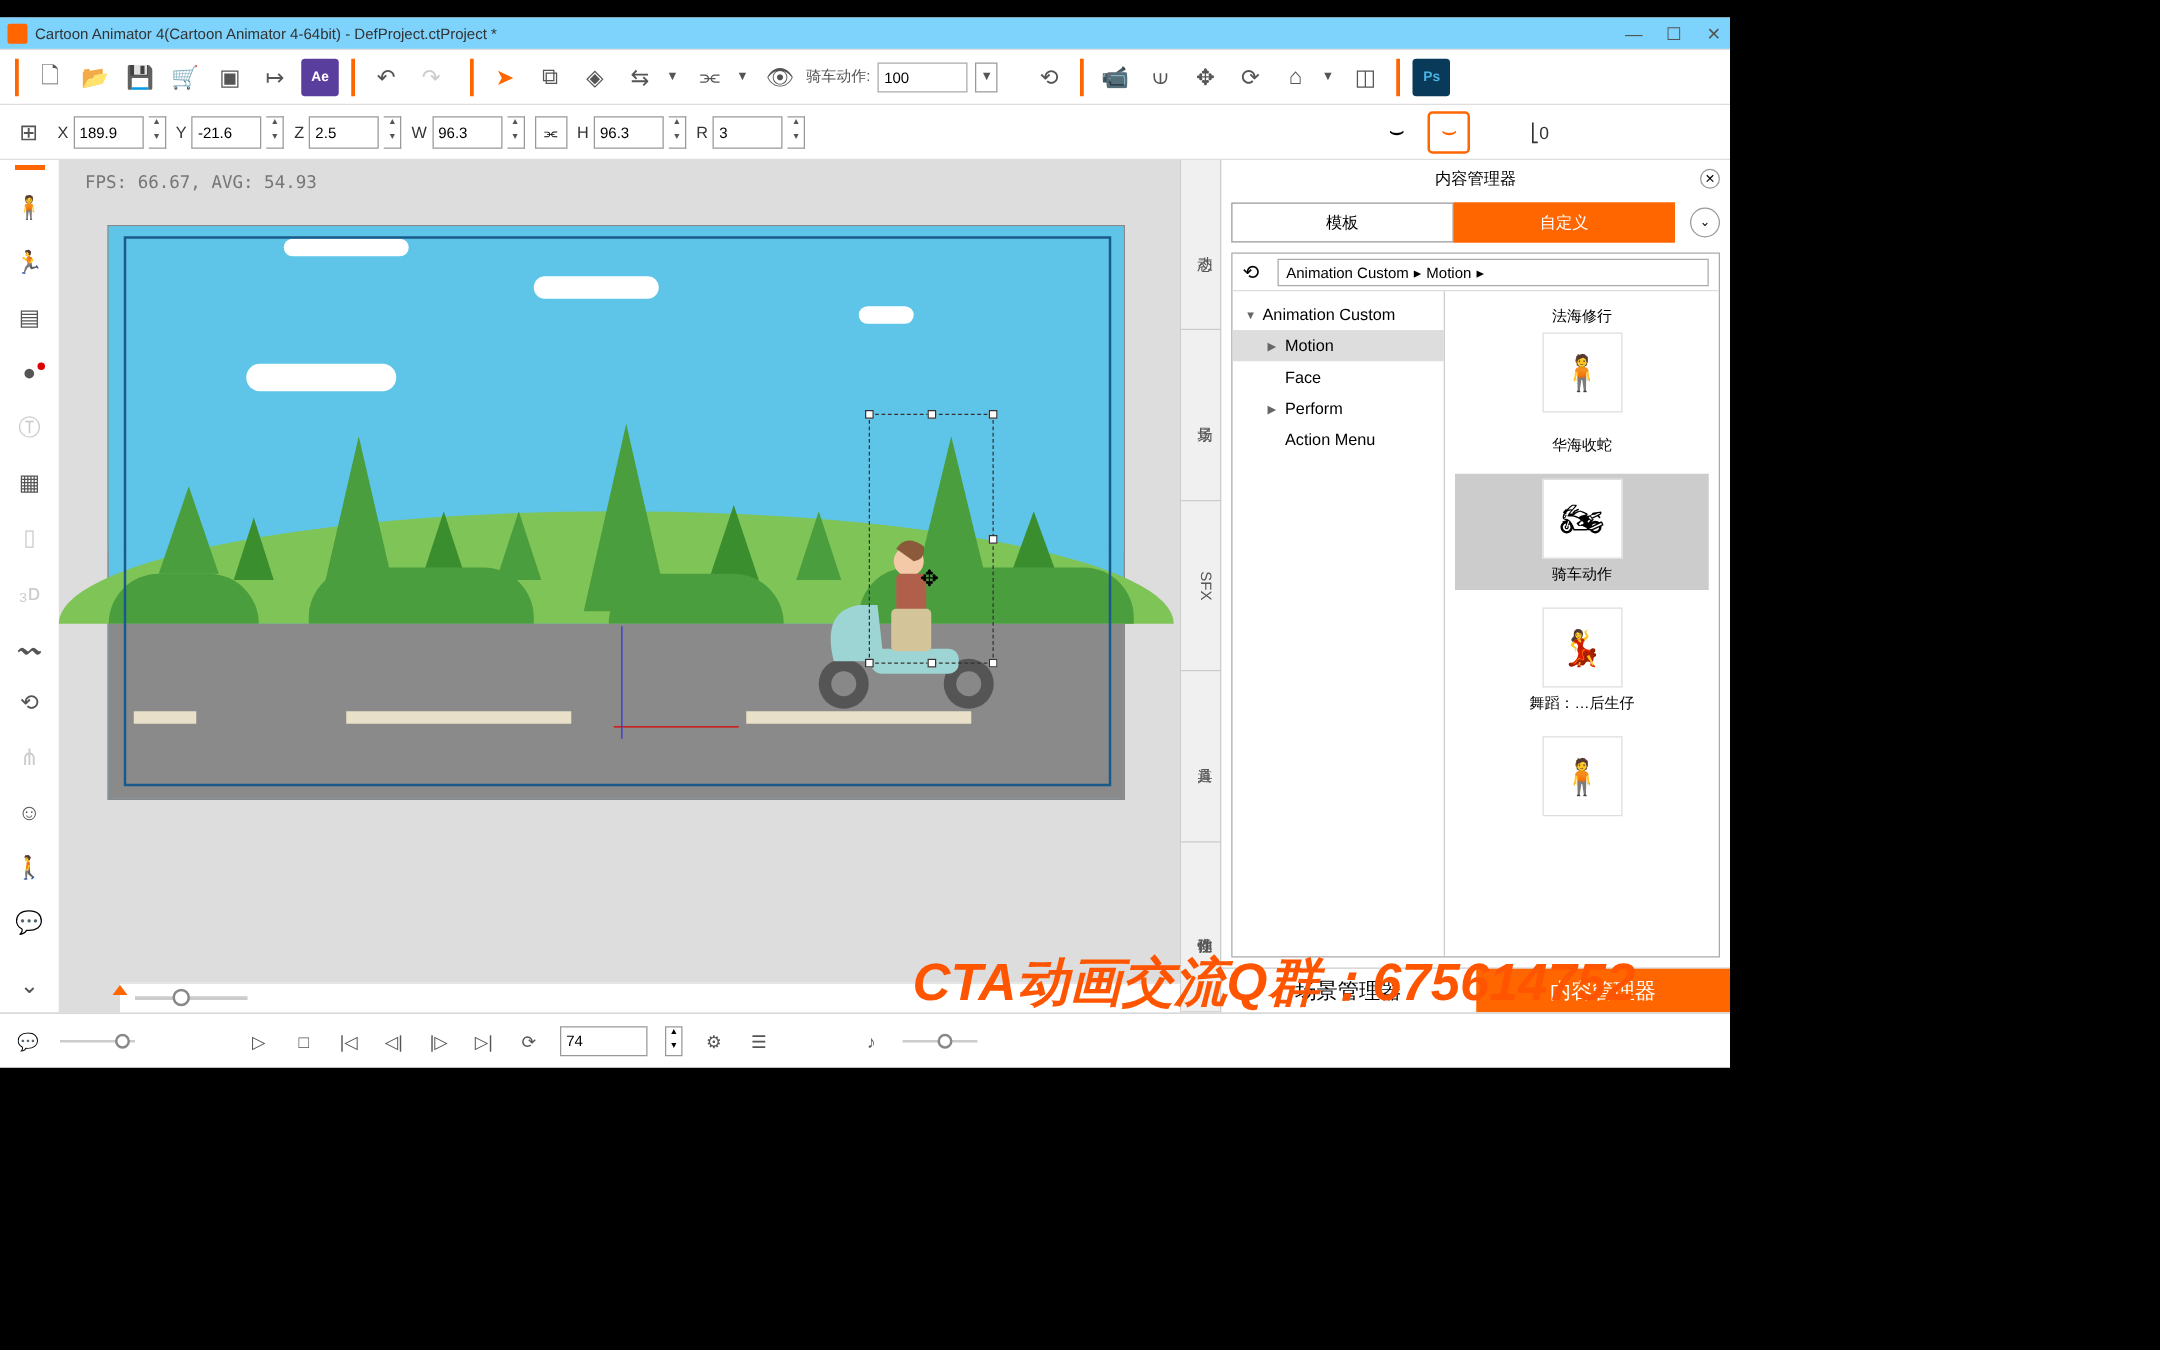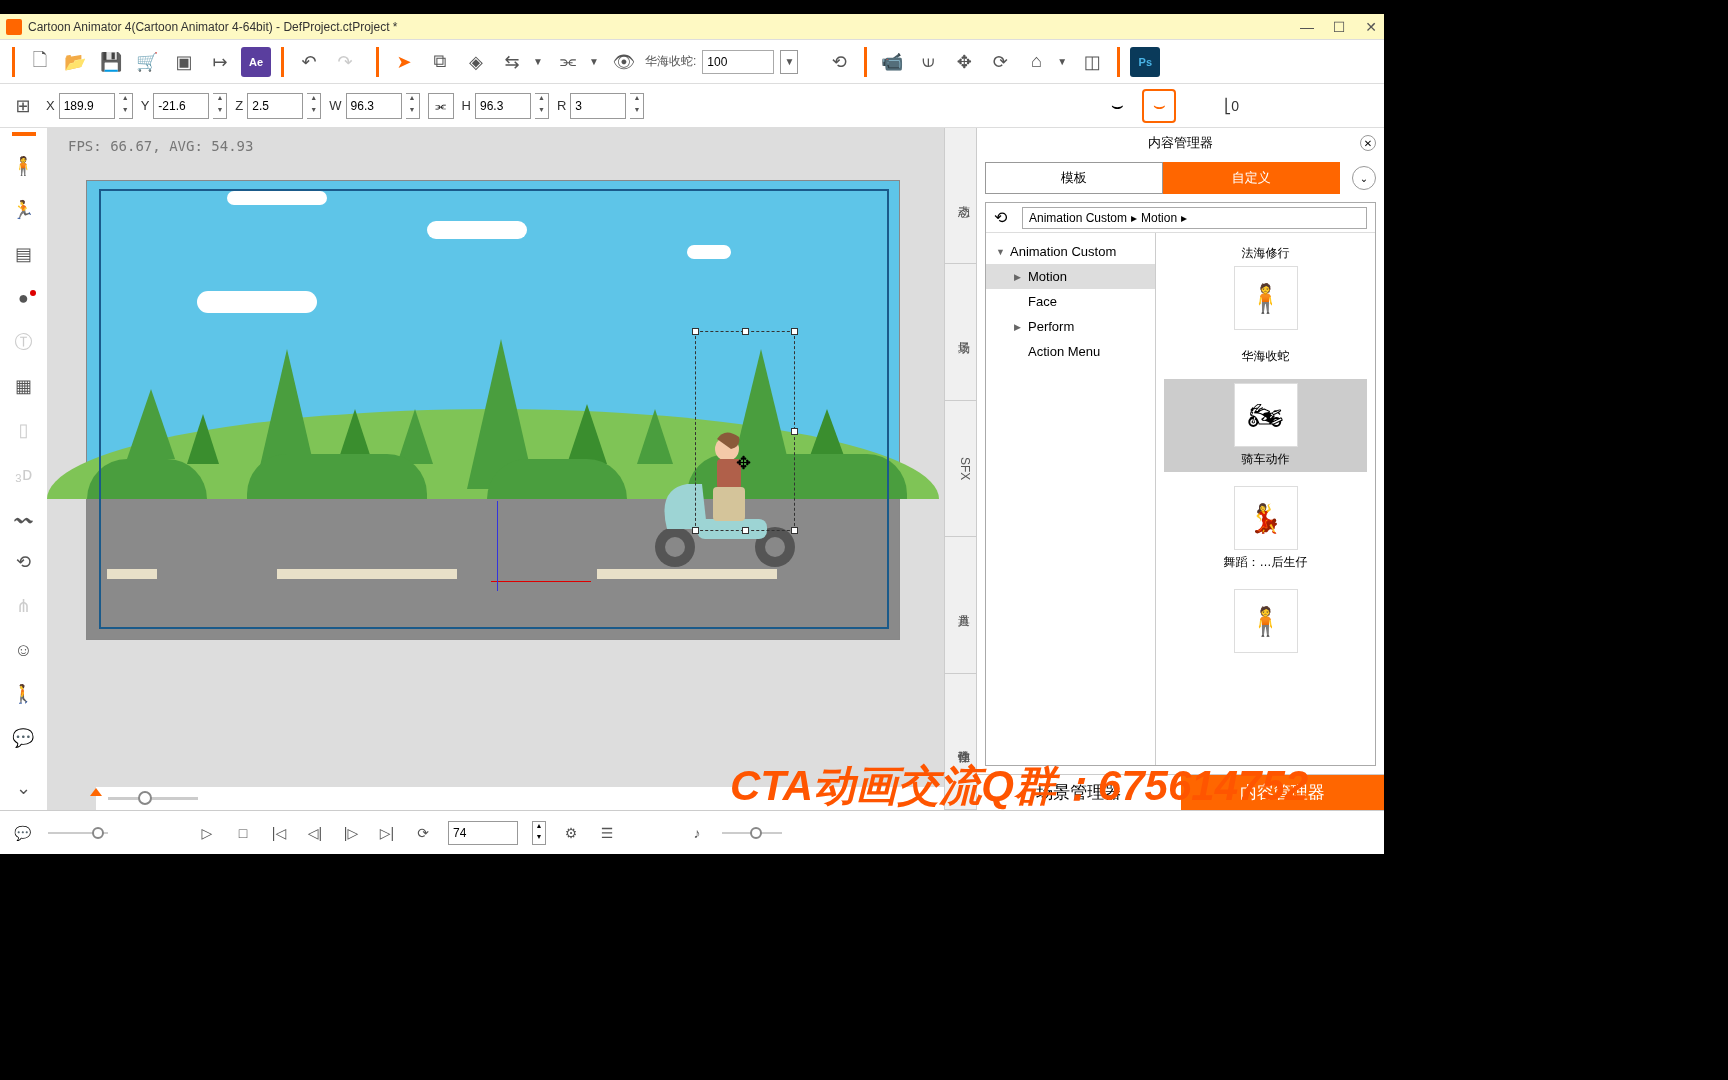--- a/index.html
+++ b/index.html
@@ -1,18 +1,18 @@
 <!DOCTYPE html>
 <html><head>
 <meta charset="utf-8">
 <style>
 * { margin: 0; padding: 0; box-sizing: border-box; font-family: "Microsoft YaHei", Arial, sans-serif; }
 body { background: #000; width: 1728px; height: 1080px; overflow: hidden; }
 .app { position: absolute; top: 14px; left: 0; width: 1384px; height: 840px; background: #f5f5f5; display: flex; flex-direction: column; }
-.titlebar { height: 26px; background: #fef9c3; display: flex; align-items: center; padding: 0 6px; font-size: 12px; border-bottom: 1px solid #ddd; }
+.titlebar { height: 26px; background: #7dd3fc; display: flex; align-items: center; padding: 0 6px; font-size: 12px; border-bottom: 1px solid #ddd; }
 .titlebar .app-icon { width: 16px; height: 16px; background: #ff6600; margin-right: 6px; border-radius: 2px; }
 .titlebar .title { flex: 1; color: #333; }
 .titlebar .win-controls { display: flex; gap: 18px; }
 .titlebar .win-btn { width: 14px; height: 14px; color: #555; cursor: pointer; display: flex; align-items: center; justify-content: center; font-size: 14px; }
 
 .menubar { height: 26px; background: #fff; display: flex; align-items: center; padding: 0 8px; font-size: 13px; gap: 18px; border-bottom: 1px solid #ddd; }
 .menubar span { color: #333; cursor: pointer; }
 
 .toolbar1 { height: 44px; background: #fff; display: flex; align-items: center; padding: 0 8px; gap: 6px; border-bottom: 1px solid #ddd; }
 .toolbar1 .sep { width: 3px; height: 30px; background: #ff6600; margin: 0 4px; }
@@ -135,21 +135,21 @@
     <div class="tbtn" style="color:#ccc">↷</div>
     <div class="sep" style="margin-left:10px"></div>
     <div class="tbtn" style="color:#ff6600">➤</div>
     <div class="tbtn">⧉</div>
     <div class="tbtn">◈</div>
     <div class="tbtn">⇆</div>
     <div class="drop">▼</div>
     <div class="tbtn">⫘</div>
     <div class="drop">▼</div>
     <div class="tbtn">👁</div>
-    <span class="opacity-label">华海收蛇:</span>
+    <span class="opacity-label">骑车动作:</span>
     <input class="opacity-input" value="100" style="">
     <div class="drop" style="border:1px solid #999;width:18px;height:24px;display:flex;align-items:center;justify-content:center">▼</div>
     <div class="tbtn" style="margin-left:20px">⟲</div>
     <div class="sep"></div>
     <div class="tbtn">📹</div>
     <div class="tbtn">⟒</div>
     <div class="tbtn">✥</div>
     <div class="tbtn">⟳</div>
     <div class="tbtn">⌂</div>
     <div class="drop">▼</div>

